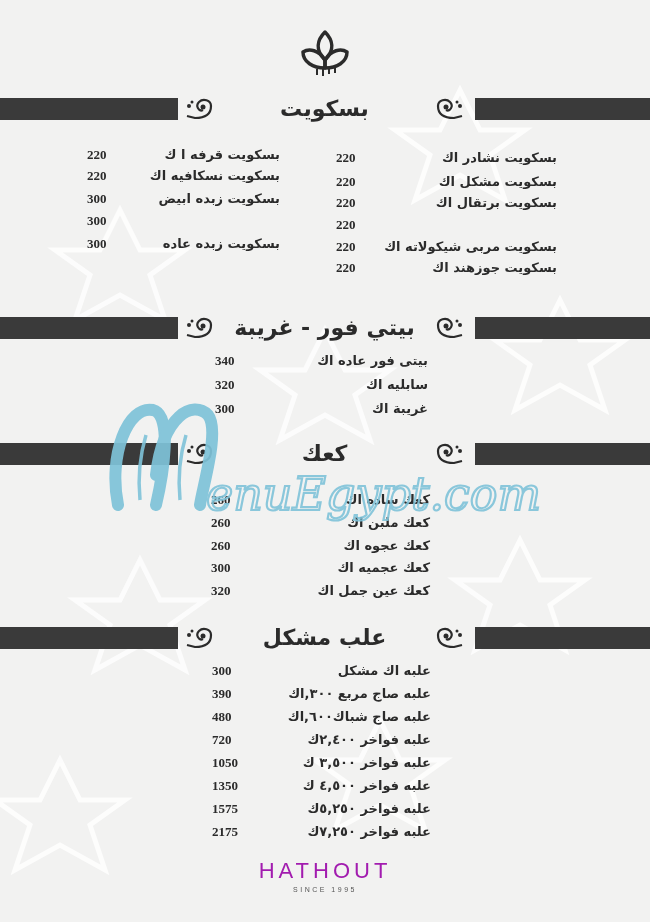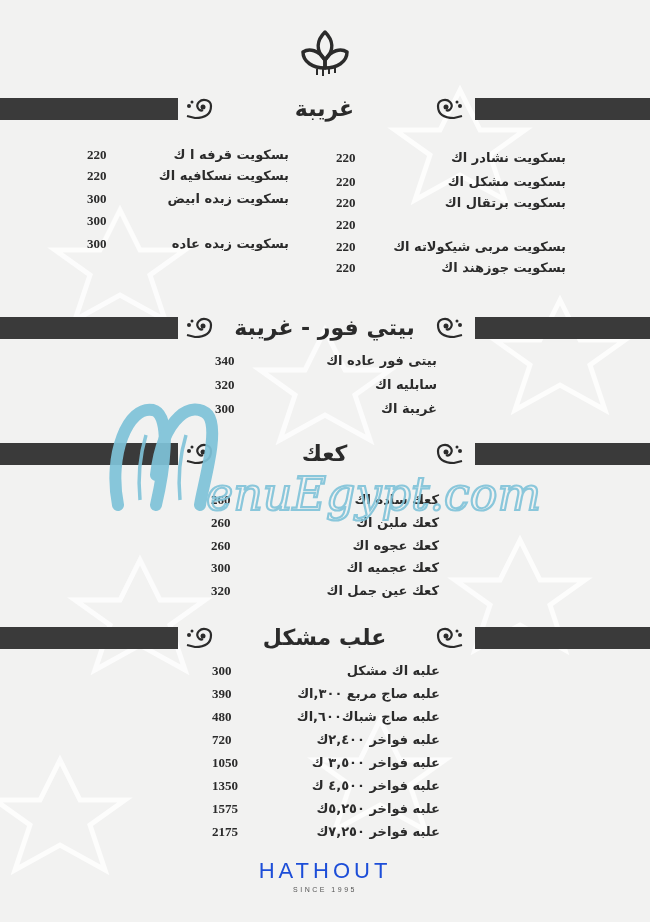--- a/index.html
+++ b/index.html
@@ -17,25 +17,25 @@
   .bar-right { position: absolute; left: 475px; top: 0; width: 175px; height: 22px; background: #3a3a3a; }
   .orn-left { position: absolute; left: 181px; top: -4px; width: 40px; height: 30px; }
   .orn-right { position: absolute; left: 428px; top: -4px; width: 40px; height: 30px; }
   .sec-title {
     position: absolute; left: 221px; width: 207px; top: -6px; height: 34px;
     text-align: center; font-size: 22px; font-weight: bold; line-height: 34px;
     color: #2b2b2b; direction: rtl; letter-spacing: 0.5px;
   }
 
   .item { position: absolute; height: 20px; direction: rtl; z-index: 2; font-weight: bold; font-size: 13px; line-height: 20px; }
-  .item .name { position: absolute; right: 0; white-space: nowrap; }
+  .item .name { position: absolute; right: 9px; white-space: nowrap; }
   .item .price { position: absolute; left: 0; font-family: Liberation Serif, serif; font-size: 13px; direction: ltr; }
 
   .brand { position: absolute; left: 0; width: 650px; top: 858px; text-align: center; z-index: 2; }
-  .brand-name { font-family: "Liberation Sans", sans-serif; font-size: 22px; letter-spacing: 4px; color: #1d4ed8; font-weight: normal; }
+  .brand-name { font-family: "Liberation Sans", sans-serif; font-size: 22px; letter-spacing: 4px; color: #a21caf; font-weight: normal; }
   .brand-since { font-family: "Liberation Sans", sans-serif; font-size: 7px; letter-spacing: 2.5px; color: #555; margin-top: 2px; }
 
   .watermark { position: absolute; z-index: 3; left: 108px; top: 395px; width: 460px; height: 130px; pointer-events: none; }
 </style>
 </head>
 <body>
 
 <svg class="bg-pattern" width="650" height="922" viewBox="0 0 650 922">
   <g fill="none" stroke="#ffffff" stroke-width="5" opacity="0.8">
     <polygon points="325,330 345,370 390,370 355,395 370,440 325,415 280,440 295,395 260,370 305,370"></polygon>
@@ -64,21 +64,21 @@
 </svg>
 
 <div class="section-bar" style="top:98px;">
   <div class="bar-left"></div>
   <svg class="orn-left" viewBox="0 0 40 30">
     <path d="M30 12 C30 6 22 4 18 8 C14 12 18 18 22 16 M30 12 C30 20 24 24 14 24 L6 22" fill="none" stroke="#2b2b2b" stroke-width="2.2"></path>
     <circle cx="22" cy="13" r="2.5" fill="#2b2b2b"></circle>
       <circle cx="8" cy="12" r="2" fill="#2b2b2b"></circle>
       <circle cx="11" cy="8" r="1.5" fill="#2b2b2b"></circle>
   </svg>
-  <div class="sec-title">غريبة</div>
+  <div class="sec-title">بسكويت</div>
   <svg class="orn-right" viewBox="0 0 40 30">
     <path d="M10 12 C10 6 18 4 22 8 C26 12 22 18 18 16 M10 12 C10 20 16 24 26 24 L34 22" fill="none" stroke="#2b2b2b" stroke-width="2.2"></path>
     <circle cx="18" cy="13" r="2.5" fill="#2b2b2b"></circle>
       <circle cx="32" cy="12" r="2" fill="#2b2b2b"></circle>
       <circle cx="29" cy="8" r="1.5" fill="#2b2b2b"></circle>
   </svg>
   <div class="bar-right"></div>
 </div>
 
 <div class="item" style="left:336px; width:230px; top:148px;">

